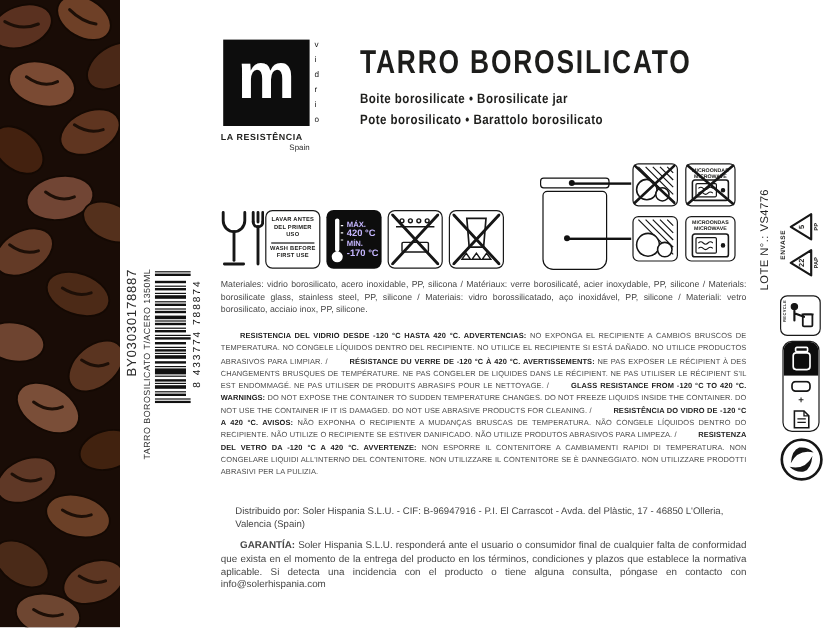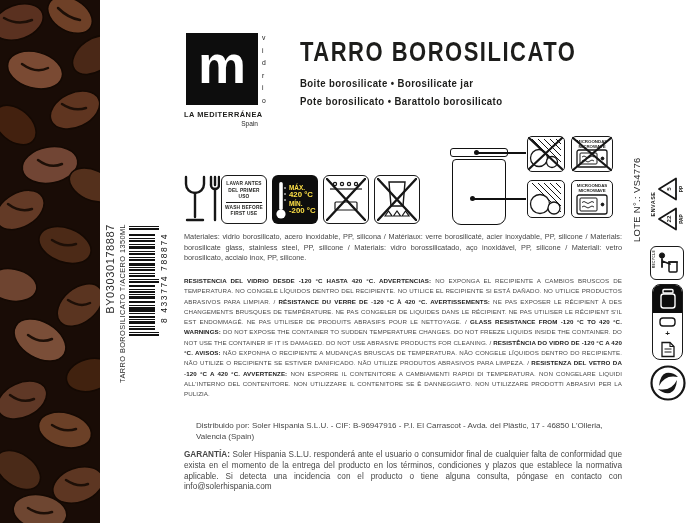--- a/index.html
+++ b/index.html
@@ -41,21 +41,21 @@
   .vol span{font-size:12.5px;font-weight:700;letter-spacing:.5px;}
 
   
   .icon-box{border:1.4px solid #1a1a1a;border-radius:6px;background:#fff;}
   .wash{left:221px;top:175px;width:46px;height:49px;display:flex;flex-direction:column;
         justify-content:center;text-align:center;}
   .wash div{font-size:4.8px;font-weight:700;line-height:1.3;letter-spacing:.2px;padding:2px 1px;}
   .wash .sep{border-top:1px solid #1a1a1a;width:80%;margin:0 auto;padding:0;}
   .temp{left:272px;top:175px;width:46px;height:49px;background:#0d0d0d;border-radius:6px;
         display:flex;align-items:center;gap:2px;padding:3px 2px 3px 4px;}
-  .temp-txt{color:#fde047;line-height:1.12;}
+  .temp-txt{color:#c4b5fd;line-height:1.12;}
   .temp-txt .lab{font-size:6.4px;font-weight:700;}
   .temp-txt .val{font-size:7.8px;font-weight:700;}
   .oven{left:323px;top:175px;width:46px;height:49px;padding:2px;}
   .nofreeze{left:374px;top:175px;width:46px;height:49px;padding:2px;}
   .glassfork{left:182px;top:172px;}
 
   
   .jar-lid{left:450px;top:148px;width:58px;height:9px;border:1.5px solid #111;border-radius:3px;}
   .jar-body{left:452px;top:159px;width:54px;height:66px;border:1.5px solid #111;
             border-radius:4px 4px 9px 9px;}
@@ -87,21 +87,21 @@
 
   
   .materials{left:184px;top:232px;width:438px;font-size:7.3px;line-height:10.6px;
              text-align:justify;color:#474747;}
   .warnings{left:184px;top:276px;width:438px;font-size:6.2px;line-height:10.3px;
             text-align:justify;color:#4a4a4a;letter-spacing:.1px;}
   .warnings .b{color:#222;}
   .distrib{left:196px;top:420px;width:438px;font-size:8px;line-height:11px;color:#474747;}
   .warranty{left:184px;top:450px;width:438px;font-size:8.2px;line-height:10.8px;
             text-align:justify;color:#474747;}
-  .b{font-weight:700;}
+  .b{font-weight:700;margin-left:16px;}
   svg{display:block;}
 </style>
 </head>
 <body>
 
 <div class="page">
 
   <div class="abs beans">
     <svg width="100" height="523" viewBox="0 0 100 523">
       <rect width="100" height="523" fill="#190c06"></rect>
@@ -192,21 +192,21 @@
     <span class="logo-m">m</span>
   </div>
   <div class="abs logo-vert">
     <span>v</span>
     <span>i</span>
     <span>d</span>
     <span>r</span>
     <span>i</span>
     <span>o</span>
   </div>
-  <div class="abs brand-name">LA MEDITERRÁNEA</div>
+  <div class="abs brand-name">LA RESISTÊNCIA</div>
   <div class="abs brand-country">Spain</div>
 
   <div class="abs title">TARRO BOROSILICATO</div>
   <div class="abs subtitle" style="top:76px">Boite borosilicate • Borosilicate jar</div>
   <div class="abs subtitle" style="top:94px">Pote borosilicato • Barattolo borosilicato</div>
 
 
   <div class="abs glassfork">
     <svg width="38" height="52" viewBox="0 0 38 52" fill="none" stroke="#161616" stroke-width="2.4" stroke-linecap="round">
       <path d="M4 5 v7 a9 9 0 0 0 18 0 V5"></path>
@@ -229,21 +229,21 @@
       <rect x="3.2" y="2" width="3.6" height="28" rx="1.8" fill="#fff"></rect>
       <circle cx="5" cy="34" r="4.6" fill="#fff"></circle>
       <g stroke="#fff" stroke-width="1">
           <path d="M8 8 h2 M8 14 h2 M8 20 h2"></path>
         </g>
     </svg>
     <div class="temp-txt">
       <div class="lab">MÁX.</div>
       <div class="val">420 °C</div>
       <div class="lab">MÍN.</div>
-      <div class="val">-200 °C</div>
+      <div class="val">-170 °C</div>
     </div>
   </div>
 
   <div class="abs icon-box oven">
     <svg width="40" height="43" viewBox="0 0 40 43" fill="none" stroke="#161616">
       <circle cx="9" cy="6" r="1.6" stroke-width="1.2"></circle>
         <circle cx="16" cy="6" r="1.6" stroke-width="1.2"></circle>
       <circle cx="23" cy="6" r="1.6" stroke-width="1.2"></circle>
         <circle cx="30" cy="6" r="1.6" stroke-width="1.2"></circle>
       <path d="M4 11 h32" stroke-width="1.2"></path>

